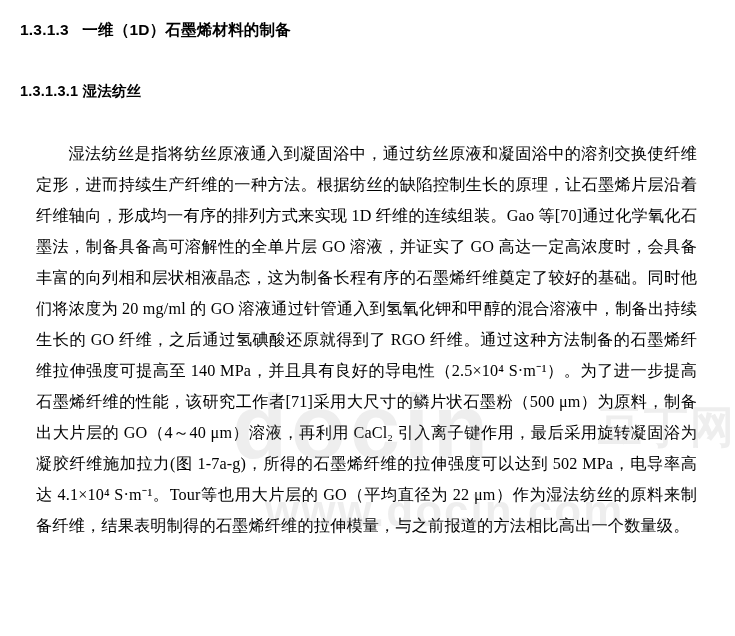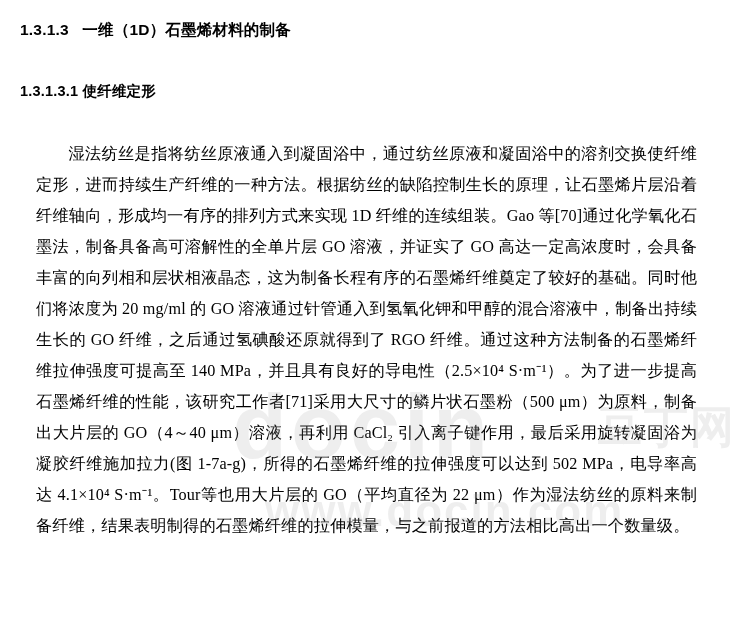--- a/index.html
+++ b/index.html
@@ -94,21 +94,21 @@
 </head>
 <body>
 
 <div class="page">
 
   <h2 class="heading-1">
     <span>1.3.1.3</span>&nbsp;&nbsp;&nbsp;<span>一维（1D）石墨烯材料的制备</span>
   </h2>
 
   <h3 class="heading-2">
-    <span>1.3.1.3.1</span>&nbsp;<span>使纤维定形</span>
+    <span>1.3.1.3.1</span>&nbsp;<span>湿法纺丝</span>
   </h3>
 
   <p class="body-para">
     <span>湿法纺丝是指将纺丝原液通入到凝固浴中，通过纺丝原液和凝固浴中的溶剂交换</span><span>使纤维定形，进而持续生产纤维的一种方法。根据纺丝的缺陷控制生长的原理，让石</span><span>墨烯片层沿着纤维轴向，形成均一有序的排列方式来实现 1D 纤维的连续组装。Gao 等</span><span>[70]通过化学氧化石墨法，制备具备高可溶解性的全单片层 GO 溶液，并证实了 GO 高</span><span>达一定高浓度时，会具备丰富的向列相和层状相液晶态，这为制备长程有序的石墨烯</span><span>纤维奠定了较好的基础。同时他们将浓度为 20 mg/ml 的 GO 溶液通过针管通入到氢氧</span><span>化钾和甲醇的混合溶液中，制备出持续生长的 GO 纤维，之后通过氢碘酸还原就得到</span><span>了 RGO 纤维。通过这种方法制备的石墨烯纤维拉伸强度可提高至 140 MPa，并且具有</span><span>良好的导电性（2.5×10⁴ S·m⁻¹）。为了进一步提高石墨烯纤维的性能，该研究工作者[71]</span><span>采用大尺寸的鳞片状石墨粉（500 μm）为原料，制备出大片层的 GO（4～40 μm）溶液，</span><span>再利用 CaCl₂ 引入离子键作用，最后采用旋转凝固浴为凝胶纤维施加拉力(图 1-7a-g)，</span><span>所得的石墨烯纤维的拉伸强度可以达到 502 MPa，电导率高达 4.1×10⁴ S·m⁻¹。Tour</span><span>等也用大片层的 GO（平均直径为 22 μm）作为湿法纺丝的原料来制备纤维，结果表明</span><span>制得的石墨烯纤维的拉伸模量，与之前报道的方法相比高出一个数量级。</span>
   </p>
 
 </div>
 
 <div class="watermark">
   <div class="wm-text wm-1">docin</div>

